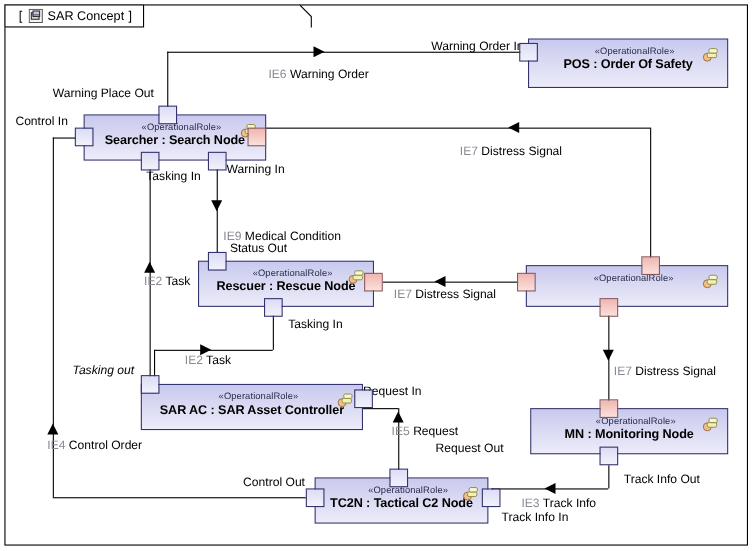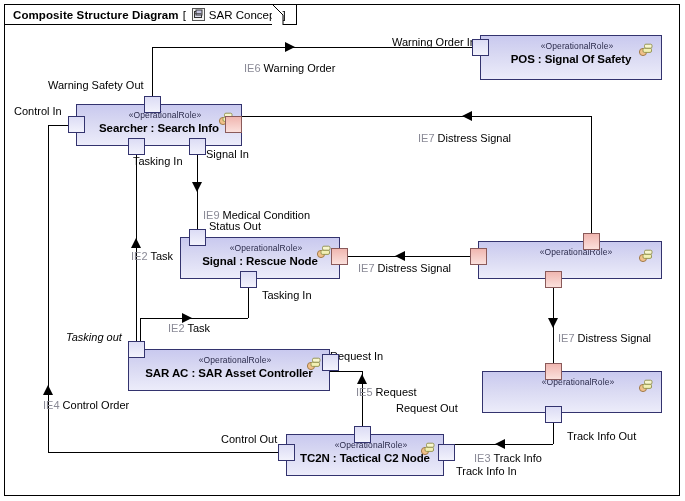--- a/index.html
+++ b/index.html
@@ -148,21 +148,20 @@
   .arrow.up    { border-left: 5px solid transparent; border-right: 5px solid transparent; border-bottom: 10px solid #000; }
 </style>
 </head>
 <body>
 
 <div id="canvas">
 
   <div class="frame"></div>
 
   <div class="title-tab">
-    <span class="tt-text">Composite Structure Diagram</span>
     <span class="tt-brk">[</span>
     <svg class="diag-icon" viewBox="0 0 13 13">
       <rect x="0.5" y="0.5" width="12" height="12" fill="#f4f4f4" stroke="#555" stroke-width="1"></rect>
       <rect x="2.5" y="3.5" width="7" height="6" fill="#dcdcec" stroke="#333" stroke-width="1"></rect>
       <rect x="4" y="2" width="6" height="5" fill="#c6c6e2" stroke="#333" stroke-width="1"></rect>
       <line x1="2.5" y1="5.5" x2="9.5" y2="5.5" stroke="#444" stroke-width="0.8"></line>
     </svg>
     <span class="tt-name">SAR Concept</span>
     <span class="tt-brk">]</span>
   </div>
@@ -246,55 +245,55 @@
   <div class="ln h" style="left:447px; top:444px; width:106px;"></div>
   <div class="ln v" style="left:447px; top:444px; height:8px;"></div>
   <div class="arrow left" style="left:495px; top:439px;"></div>
   <div class="flow" style="left:474px; top:452px;">
     <span class="ie">IE3</span>
     <span class="nm">Track Info</span>
   </div>
 
   <div class="node" style="left:76px; top:104px; width:166px; height:42px;">
     <div class="stereo">«OperationalRole»</div>
-    <div class="nname">Searcher : Search Info</div>
+    <div class="nname">Searcher : Search Node</div>
     <svg class="role-icon" viewBox="0 0 17 15">
       <ellipse cx="5" cy="10" rx="3.6" ry="3.6" fill="#f0c08a" stroke="#9a7340" stroke-width="0.9"></ellipse>
       <rect x="5" y="6.2" width="8.5" height="4.2" rx="1.4" fill="#f2f0b4" stroke="#8f8f4a" stroke-width="0.9"></rect>
       <rect x="6.5" y="2.2" width="7.5" height="4" rx="1.4" fill="#f7f6cf" stroke="#8f8f4a" stroke-width="0.9"></rect>
     </svg>
   </div>
   <div class="port" style="left:144px; top:96px;"></div>
-  <div class="lbl" style="left:48px; top:79px;">Warning Safety Out</div>
+  <div class="lbl" style="left:48px; top:79px;">Warning Place Out</div>
 
   <div class="port" style="left:68px; top:116px;"></div>
   <div class="lbl" style="left:14px; top:105px;">Control In</div>
 
   <div class="port" style="left:128px; top:138px;"></div>
   <div class="lbl" style="left:133px; top:155px;">Tasking In</div>
 
   <div class="port" style="left:189px; top:138px;"></div>
-  <div class="lbl" style="left:206px; top:148px;">Signal In</div>
+  <div class="lbl" style="left:206px; top:148px;">Warning In</div>
 
   <div class="port pink" style="left:225px; top:116px;"></div>
 
   <div class="node" style="left:480px; top:35px; width:182px; height:45px;">
     <div class="stereo">«OperationalRole»</div>
-    <div class="nname">POS : Signal Of Safety</div>
+    <div class="nname">POS : Order Of Safety</div>
     <svg class="role-icon" viewBox="0 0 17 15">
       <ellipse cx="5" cy="10" rx="3.6" ry="3.6" fill="#f0c08a" stroke="#9a7340" stroke-width="0.9"></ellipse>
       <rect x="5" y="6.2" width="8.5" height="4.2" rx="1.4" fill="#f2f0b4" stroke="#8f8f4a" stroke-width="0.9"></rect>
       <rect x="6.5" y="2.2" width="7.5" height="4" rx="1.4" fill="#f7f6cf" stroke="#8f8f4a" stroke-width="0.9"></rect>
     </svg>
   </div>
   <div class="port" style="left:472px; top:39px;"></div>
 
   <div class="node" style="left:180px; top:237px; width:160px; height:42px;">
     <div class="stereo">«OperationalRole»</div>
-    <div class="nname">Signal : Rescue Node</div>
+    <div class="nname">Rescuer : Rescue Node</div>
     <svg class="role-icon" viewBox="0 0 17 15">
       <ellipse cx="5" cy="10" rx="3.6" ry="3.6" fill="#f0c08a" stroke="#9a7340" stroke-width="0.9"></ellipse>
       <rect x="5" y="6.2" width="8.5" height="4.2" rx="1.4" fill="#f2f0b4" stroke="#8f8f4a" stroke-width="0.9"></rect>
       <rect x="6.5" y="2.2" width="7.5" height="4" rx="1.4" fill="#f7f6cf" stroke="#8f8f4a" stroke-width="0.9"></rect>
     </svg>
   </div>
   <div class="port" style="left:189px; top:229px;"></div>
   <div class="lbl" style="left:209px; top:220px;">Status Out</div>
 
   <div class="port" style="left:240px; top:271px;"></div>
@@ -324,20 +323,21 @@
     </svg>
   </div>
   <div class="port" style="left:128px; top:341px;"></div>
   <div class="lbl" style="left:66px; top:331px;font-style:italic;">Tasking out</div>
 
   <div class="port" style="left:322px; top:354px;"></div>
   <div class="lbl" style="left:330px; top:350px;">Request In</div>
 
   <div class="node" style="left:482px; top:371px; width:180px; height:42px;">
     <div class="stereo">«OperationalRole»</div>
+    <div class="nname">MN : Monitoring Node</div>
     <svg class="role-icon" viewBox="0 0 17 15">
       <ellipse cx="5" cy="10" rx="3.6" ry="3.6" fill="#f0c08a" stroke="#9a7340" stroke-width="0.9"></ellipse>
       <rect x="5" y="6.2" width="8.5" height="4.2" rx="1.4" fill="#f2f0b4" stroke="#8f8f4a" stroke-width="0.9"></rect>
       <rect x="6.5" y="2.2" width="7.5" height="4" rx="1.4" fill="#f7f6cf" stroke="#8f8f4a" stroke-width="0.9"></rect>
     </svg>
   </div>
   <div class="port pink" style="left:545px; top:363px;"></div>
   <div class="port" style="left:545px; top:406px;"></div>
   <div class="lbl" style="left:567px; top:430px;">Track Info Out</div>
 

